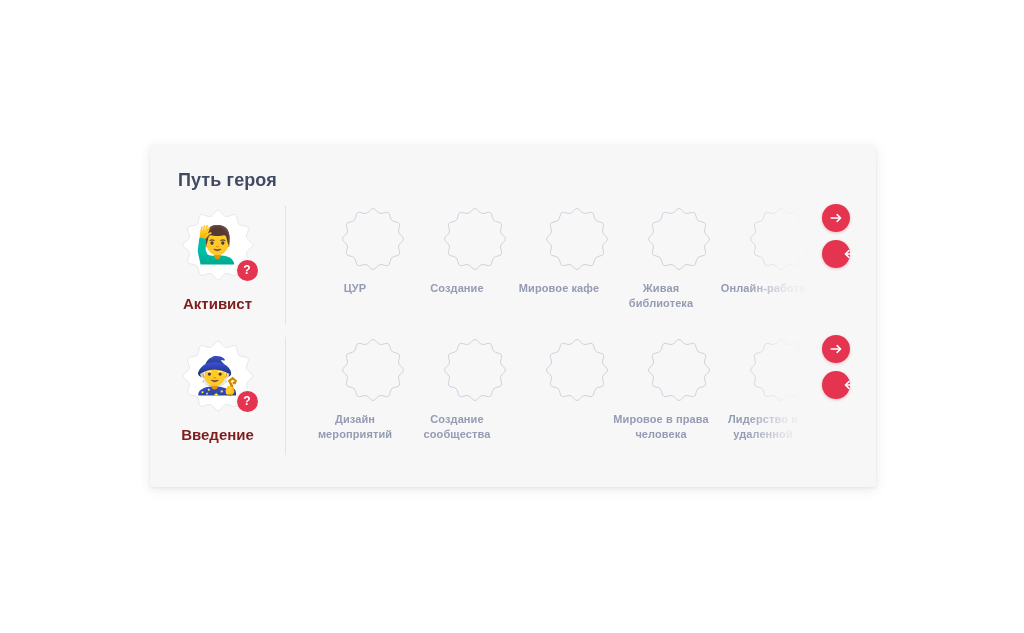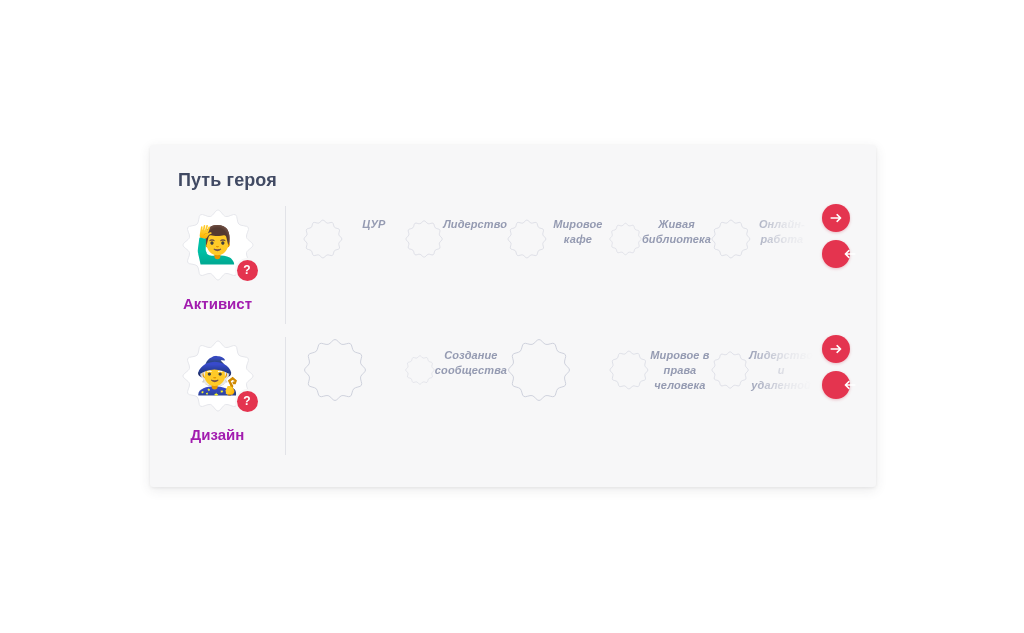--- a/index.html
+++ b/index.html
@@ -107,21 +107,21 @@
     font-weight: bold;
     line-height: 21px;
     text-align: center;
     box-shadow: 0 0 0 2px #f7f7f8;
   }
 
   .hero-name {
     margin-top: 13px;
     font-size: 15px;
     font-weight: bold;
-    color: #a21caf;
+    color: #7f1d1d;
     white-space: nowrap;
   }
 
   
   .row-sep {
     flex: 0 0 1px;
     width: 1px;
     height: 118px;
     background: #e2e3e8;
     margin-top: 4px;
@@ -141,23 +141,23 @@
     top: 0;
     display: flex;
     align-items: flex-start;
     white-space: nowrap;
   }
 
   .course {
     width: 102px;
     flex: 0 0 102px;
     display: flex;
-    align-items: flex-start;
+    flex-direction: column;
+    align-items: flex-end;
     padding-top: 5px;
-    font-style: italic;
   }
 
   .course-shape {
     width: 64px;
     height: 64px;
   }
 
   .course-label {
     margin-top: 10px;
     font-size: 11px;
@@ -229,21 +229,21 @@
               <div class="course">
                 <svg class="course-shape" width="64" height="64" viewBox="0 0 64 64">
                   <path d="M32.00,1.50C34.29,1.50 36.32,5.72 38.86,6.40C41.40,7.08 45.27,4.44 47.25,5.59C49.23,6.73 48.88,11.40 50.74,13.26C52.60,15.12 57.27,14.77 58.41,16.75C59.56,18.73 56.92,22.60 57.60,25.14C58.28,27.68 62.50,29.71 62.50,32.00C62.50,34.29 58.28,36.32 57.60,38.86C56.92,41.40 59.56,45.27 58.41,47.25C57.27,49.23 52.60,48.88 50.74,50.74C48.88,52.60 49.23,57.27 47.25,58.41C45.27,59.56 41.40,56.92 38.86,57.60C36.32,58.28 34.29,62.50 32.00,62.50C29.71,62.50 27.68,58.28 25.14,57.60C22.60,56.92 18.73,59.56 16.75,58.41C14.77,57.27 15.12,52.60 13.26,50.74C11.40,48.88 6.73,49.23 5.59,47.25C4.44,45.27 7.08,41.40 6.40,38.86C5.72,36.32 1.50,34.29 1.50,32.00C1.50,29.71 5.72,27.68 6.40,25.14C7.08,22.60 4.44,18.73 5.59,16.75C6.73,14.77 11.40,15.12 13.26,13.26C15.12,11.40 14.77,6.73 16.75,5.59C18.73,4.44 22.60,7.08 25.14,6.40C27.68,5.72 29.71,1.50 32.00,1.50Z" fill="none" stroke="#cfd2dd" stroke-width="1"></path>
                 </svg>
                 <div class="course-label">ЦУР</div>
               </div>
               <div class="course">
                 <svg class="course-shape" width="64" height="64" viewBox="0 0 64 64">
                   <path d="M32.00,1.50C34.29,1.50 36.32,5.72 38.86,6.40C41.40,7.08 45.27,4.44 47.25,5.59C49.23,6.73 48.88,11.40 50.74,13.26C52.60,15.12 57.27,14.77 58.41,16.75C59.56,18.73 56.92,22.60 57.60,25.14C58.28,27.68 62.50,29.71 62.50,32.00C62.50,34.29 58.28,36.32 57.60,38.86C56.92,41.40 59.56,45.27 58.41,47.25C57.27,49.23 52.60,48.88 50.74,50.74C48.88,52.60 49.23,57.27 47.25,58.41C45.27,59.56 41.40,56.92 38.86,57.60C36.32,58.28 34.29,62.50 32.00,62.50C29.71,62.50 27.68,58.28 25.14,57.60C22.60,56.92 18.73,59.56 16.75,58.41C14.77,57.27 15.12,52.60 13.26,50.74C11.40,48.88 6.73,49.23 5.59,47.25C4.44,45.27 7.08,41.40 6.40,38.86C5.72,36.32 1.50,34.29 1.50,32.00C1.50,29.71 5.72,27.68 6.40,25.14C7.08,22.60 4.44,18.73 5.59,16.75C6.73,14.77 11.40,15.12 13.26,13.26C15.12,11.40 14.77,6.73 16.75,5.59C18.73,4.44 22.60,7.08 25.14,6.40C27.68,5.72 29.71,1.50 32.00,1.50Z" fill="none" stroke="#cfd2dd" stroke-width="1"></path>
                 </svg>
-                <div class="course-label">Лидерство</div>
+                <div class="course-label">Создание</div>
               </div>
               <div class="course">
                 <svg class="course-shape" width="64" height="64" viewBox="0 0 64 64">
                   <path d="M32.00,1.50C34.29,1.50 36.32,5.72 38.86,6.40C41.40,7.08 45.27,4.44 47.25,5.59C49.23,6.73 48.88,11.40 50.74,13.26C52.60,15.12 57.27,14.77 58.41,16.75C59.56,18.73 56.92,22.60 57.60,25.14C58.28,27.68 62.50,29.71 62.50,32.00C62.50,34.29 58.28,36.32 57.60,38.86C56.92,41.40 59.56,45.27 58.41,47.25C57.27,49.23 52.60,48.88 50.74,50.74C48.88,52.60 49.23,57.27 47.25,58.41C45.27,59.56 41.40,56.92 38.86,57.60C36.32,58.28 34.29,62.50 32.00,62.50C29.71,62.50 27.68,58.28 25.14,57.60C22.60,56.92 18.73,59.56 16.75,58.41C14.77,57.27 15.12,52.60 13.26,50.74C11.40,48.88 6.73,49.23 5.59,47.25C4.44,45.27 7.08,41.40 6.40,38.86C5.72,36.32 1.50,34.29 1.50,32.00C1.50,29.71 5.72,27.68 6.40,25.14C7.08,22.60 4.44,18.73 5.59,16.75C6.73,14.77 11.40,15.12 13.26,13.26C15.12,11.40 14.77,6.73 16.75,5.59C18.73,4.44 22.60,7.08 25.14,6.40C27.68,5.72 29.71,1.50 32.00,1.50Z" fill="none" stroke="#cfd2dd" stroke-width="1"></path>
                 </svg>
                 <div class="course-label">Мировое кафе</div>
               </div>
               <div class="course">
                 <svg class="course-shape" width="64" height="64" viewBox="0 0 64 64">
                   <path d="M32.00,1.50C34.29,1.50 36.32,5.72 38.86,6.40C41.40,7.08 45.27,4.44 47.25,5.59C49.23,6.73 48.88,11.40 50.74,13.26C52.60,15.12 57.27,14.77 58.41,16.75C59.56,18.73 56.92,22.60 57.60,25.14C58.28,27.68 62.50,29.71 62.50,32.00C62.50,34.29 58.28,36.32 57.60,38.86C56.92,41.40 59.56,45.27 58.41,47.25C57.27,49.23 52.60,48.88 50.74,50.74C48.88,52.60 49.23,57.27 47.25,58.41C45.27,59.56 41.40,56.92 38.86,57.60C36.32,58.28 34.29,62.50 32.00,62.50C29.71,62.50 27.68,58.28 25.14,57.60C22.60,56.92 18.73,59.56 16.75,58.41C14.77,57.27 15.12,52.60 13.26,50.74C11.40,48.88 6.73,49.23 5.59,47.25C4.44,45.27 7.08,41.40 6.40,38.86C5.72,36.32 1.50,34.29 1.50,32.00C1.50,29.71 5.72,27.68 6.40,25.14C7.08,22.60 4.44,18.73 5.59,16.75C6.73,14.77 11.40,15.12 13.26,13.26C15.12,11.40 14.77,6.73 16.75,5.59C18.73,4.44 22.60,7.08 25.14,6.40C27.68,5.72 29.71,1.50 32.00,1.50Z" fill="none" stroke="#cfd2dd" stroke-width="1"></path>
@@ -273,29 +273,30 @@
         </div>
         <div class="path-row row-1">
           <div class="hero">
             <div class="hero-badge">
               <svg class="scallop-bg" width="74" height="74" viewBox="0 0 74 74">
                 <path d="M37.00,2.00C39.55,2.00 41.72,7.72 44.64,8.51C47.55,9.29 52.30,5.42 54.50,6.69C56.70,7.96 55.72,14.01 57.86,16.14C59.99,18.28 66.04,17.30 67.31,19.50C68.58,21.70 64.71,26.45 65.49,29.36C66.28,32.28 72.00,34.45 72.00,37.00C72.00,39.55 66.28,41.72 65.49,44.64C64.71,47.55 68.58,52.30 67.31,54.50C66.04,56.70 59.99,55.72 57.86,57.86C55.72,59.99 56.70,66.04 54.50,67.31C52.30,68.58 47.55,64.71 44.64,65.49C41.72,66.28 39.55,72.00 37.00,72.00C34.45,72.00 32.28,66.28 29.36,65.49C26.45,64.71 21.70,68.58 19.50,67.31C17.30,66.04 18.28,59.99 16.14,57.86C14.01,55.72 7.96,56.70 6.69,54.50C5.42,52.30 9.29,47.55 8.51,44.64C7.72,41.72 2.00,39.55 2.00,37.00C2.00,34.45 7.72,32.28 8.51,29.36C9.29,26.45 5.42,21.70 6.69,19.50C7.96,17.30 14.01,18.28 16.14,16.14C18.28,14.01 17.30,7.96 19.50,6.69C21.70,5.42 26.45,9.29 29.36,8.51C32.28,7.72 34.45,2.00 37.00,2.00Z" fill="#ffffff" stroke="#e6e7ec" stroke-width="1"></path>
               </svg>
               <div class="hero-emoji">🧙</div>
               <div class="hero-q">?</div>
             </div>
-            <div class="hero-name">Дизайн</div>
+            <div class="hero-name">Введение</div>
           </div>
           <div class="row-sep"></div>
           <div class="track">
             <div class="track-inner">
               <div class="course">
                 <svg class="course-shape" width="64" height="64" viewBox="0 0 64 64">
                   <path d="M32.00,1.50C34.29,1.50 36.32,5.72 38.86,6.40C41.40,7.08 45.27,4.44 47.25,5.59C49.23,6.73 48.88,11.40 50.74,13.26C52.60,15.12 57.27,14.77 58.41,16.75C59.56,18.73 56.92,22.60 57.60,25.14C58.28,27.68 62.50,29.71 62.50,32.00C62.50,34.29 58.28,36.32 57.60,38.86C56.92,41.40 59.56,45.27 58.41,47.25C57.27,49.23 52.60,48.88 50.74,50.74C48.88,52.60 49.23,57.27 47.25,58.41C45.27,59.56 41.40,56.92 38.86,57.60C36.32,58.28 34.29,62.50 32.00,62.50C29.71,62.50 27.68,58.28 25.14,57.60C22.60,56.92 18.73,59.56 16.75,58.41C14.77,57.27 15.12,52.60 13.26,50.74C11.40,48.88 6.73,49.23 5.59,47.25C4.44,45.27 7.08,41.40 6.40,38.86C5.72,36.32 1.50,34.29 1.50,32.00C1.50,29.71 5.72,27.68 6.40,25.14C7.08,22.60 4.44,18.73 5.59,16.75C6.73,14.77 11.40,15.12 13.26,13.26C15.12,11.40 14.77,6.73 16.75,5.59C18.73,4.44 22.60,7.08 25.14,6.40C27.68,5.72 29.71,1.50 32.00,1.50Z" fill="none" stroke="#cfd2dd" stroke-width="1"></path>
                 </svg>
+                <div class="course-label">Дизайн мероприятий</div>
               </div>
               <div class="course">
                 <svg class="course-shape" width="64" height="64" viewBox="0 0 64 64">
                   <path d="M32.00,1.50C34.29,1.50 36.32,5.72 38.86,6.40C41.40,7.08 45.27,4.44 47.25,5.59C49.23,6.73 48.88,11.40 50.74,13.26C52.60,15.12 57.27,14.77 58.41,16.75C59.56,18.73 56.92,22.60 57.60,25.14C58.28,27.68 62.50,29.71 62.50,32.00C62.50,34.29 58.28,36.32 57.60,38.86C56.92,41.40 59.56,45.27 58.41,47.25C57.27,49.23 52.60,48.88 50.74,50.74C48.88,52.60 49.23,57.27 47.25,58.41C45.27,59.56 41.40,56.92 38.86,57.60C36.32,58.28 34.29,62.50 32.00,62.50C29.71,62.50 27.68,58.28 25.14,57.60C22.60,56.92 18.73,59.56 16.75,58.41C14.77,57.27 15.12,52.60 13.26,50.74C11.40,48.88 6.73,49.23 5.59,47.25C4.44,45.27 7.08,41.40 6.40,38.86C5.72,36.32 1.50,34.29 1.50,32.00C1.50,29.71 5.72,27.68 6.40,25.14C7.08,22.60 4.44,18.73 5.59,16.75C6.73,14.77 11.40,15.12 13.26,13.26C15.12,11.40 14.77,6.73 16.75,5.59C18.73,4.44 22.60,7.08 25.14,6.40C27.68,5.72 29.71,1.50 32.00,1.50Z" fill="none" stroke="#cfd2dd" stroke-width="1"></path>
                 </svg>
                 <div class="course-label">Создание сообщества</div>
               </div>
               <div class="course">
                 <svg class="course-shape" width="64" height="64" viewBox="0 0 64 64">
                   <path d="M32.00,1.50C34.29,1.50 36.32,5.72 38.86,6.40C41.40,7.08 45.27,4.44 47.25,5.59C49.23,6.73 48.88,11.40 50.74,13.26C52.60,15.12 57.27,14.77 58.41,16.75C59.56,18.73 56.92,22.60 57.60,25.14C58.28,27.68 62.50,29.71 62.50,32.00C62.50,34.29 58.28,36.32 57.60,38.86C56.92,41.40 59.56,45.27 58.41,47.25C57.27,49.23 52.60,48.88 50.74,50.74C48.88,52.60 49.23,57.27 47.25,58.41C45.27,59.56 41.40,56.92 38.86,57.60C36.32,58.28 34.29,62.50 32.00,62.50C29.71,62.50 27.68,58.28 25.14,57.60C22.60,56.92 18.73,59.56 16.75,58.41C14.77,57.27 15.12,52.60 13.26,50.74C11.40,48.88 6.73,49.23 5.59,47.25C4.44,45.27 7.08,41.40 6.40,38.86C5.72,36.32 1.50,34.29 1.50,32.00C1.50,29.71 5.72,27.68 6.40,25.14C7.08,22.60 4.44,18.73 5.59,16.75C6.73,14.77 11.40,15.12 13.26,13.26C15.12,11.40 14.77,6.73 16.75,5.59C18.73,4.44 22.60,7.08 25.14,6.40C27.68,5.72 29.71,1.50 32.00,1.50Z" fill="none" stroke="#cfd2dd" stroke-width="1"></path>

